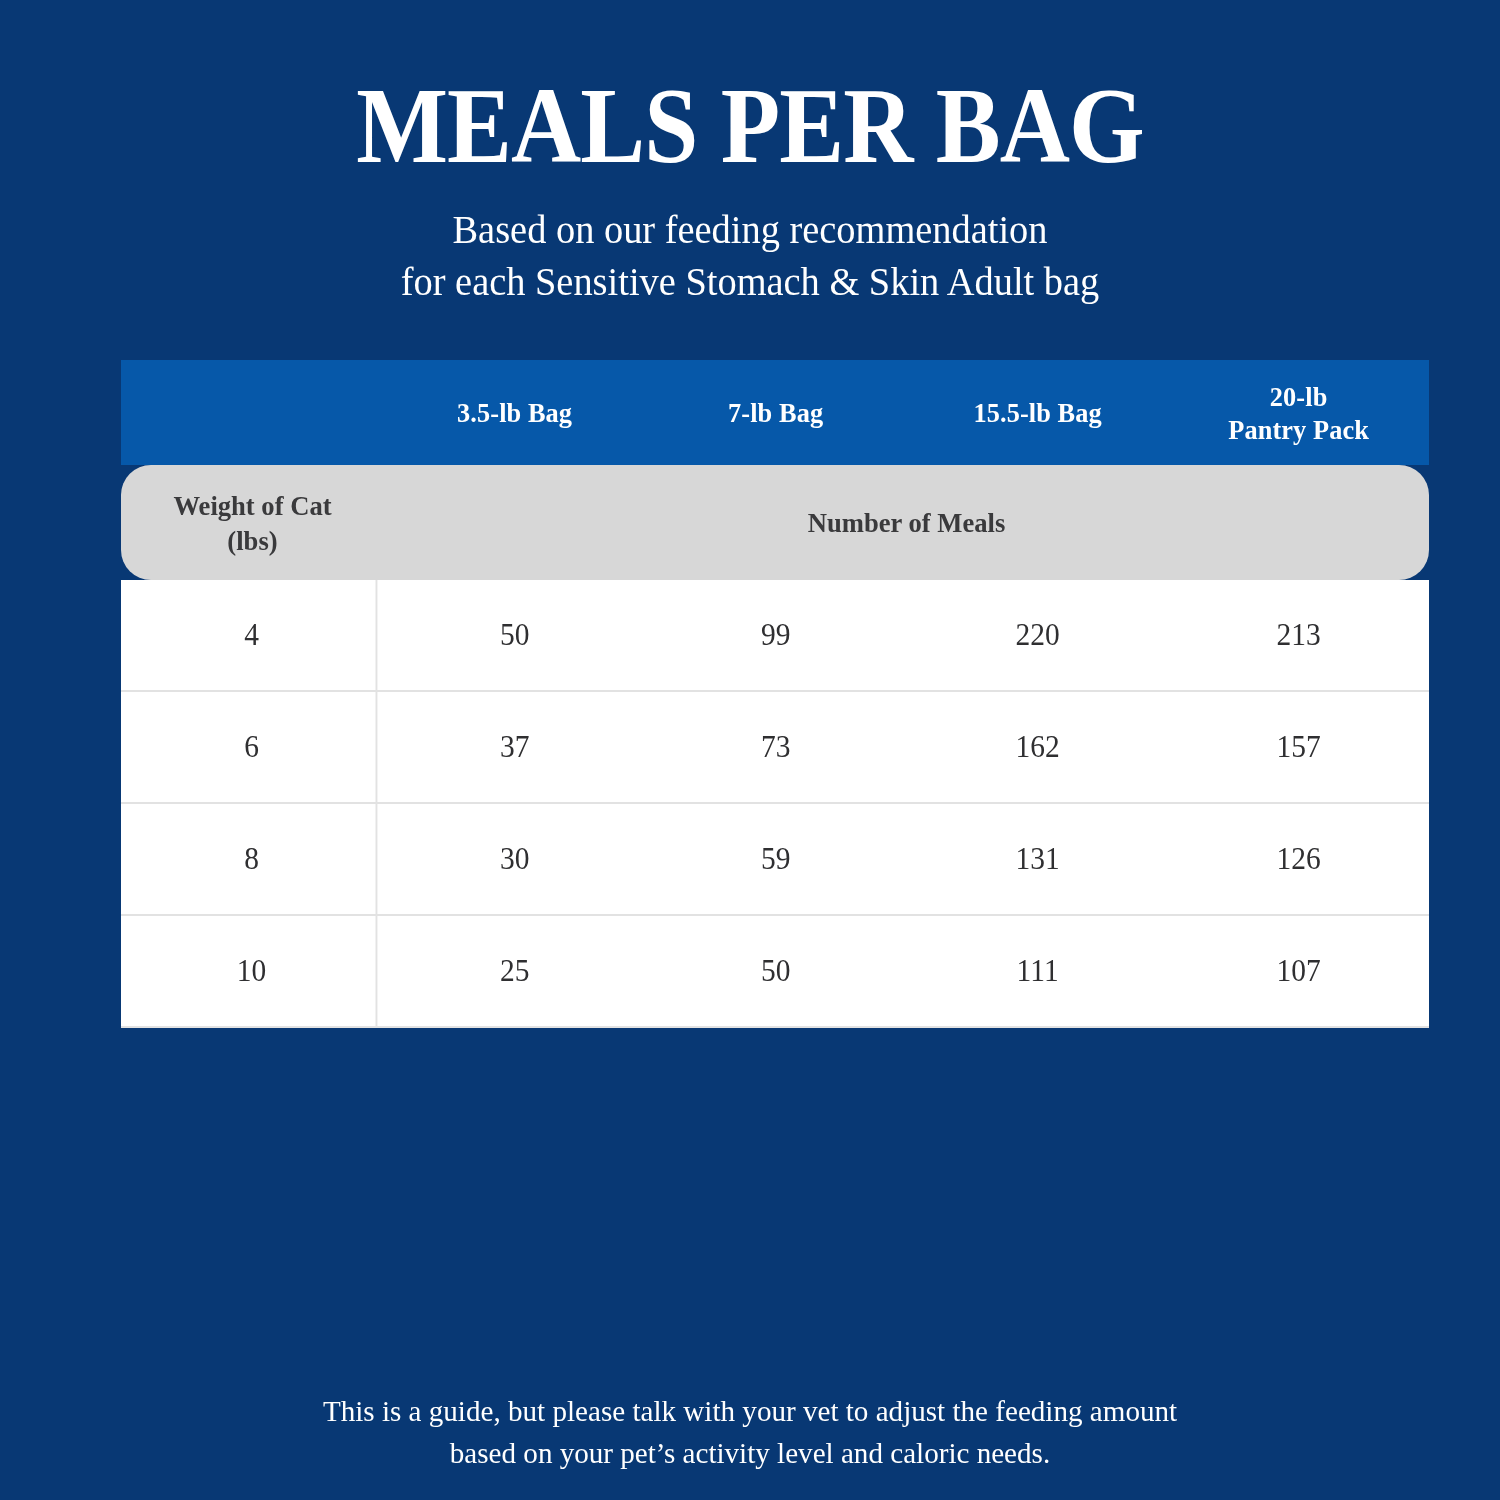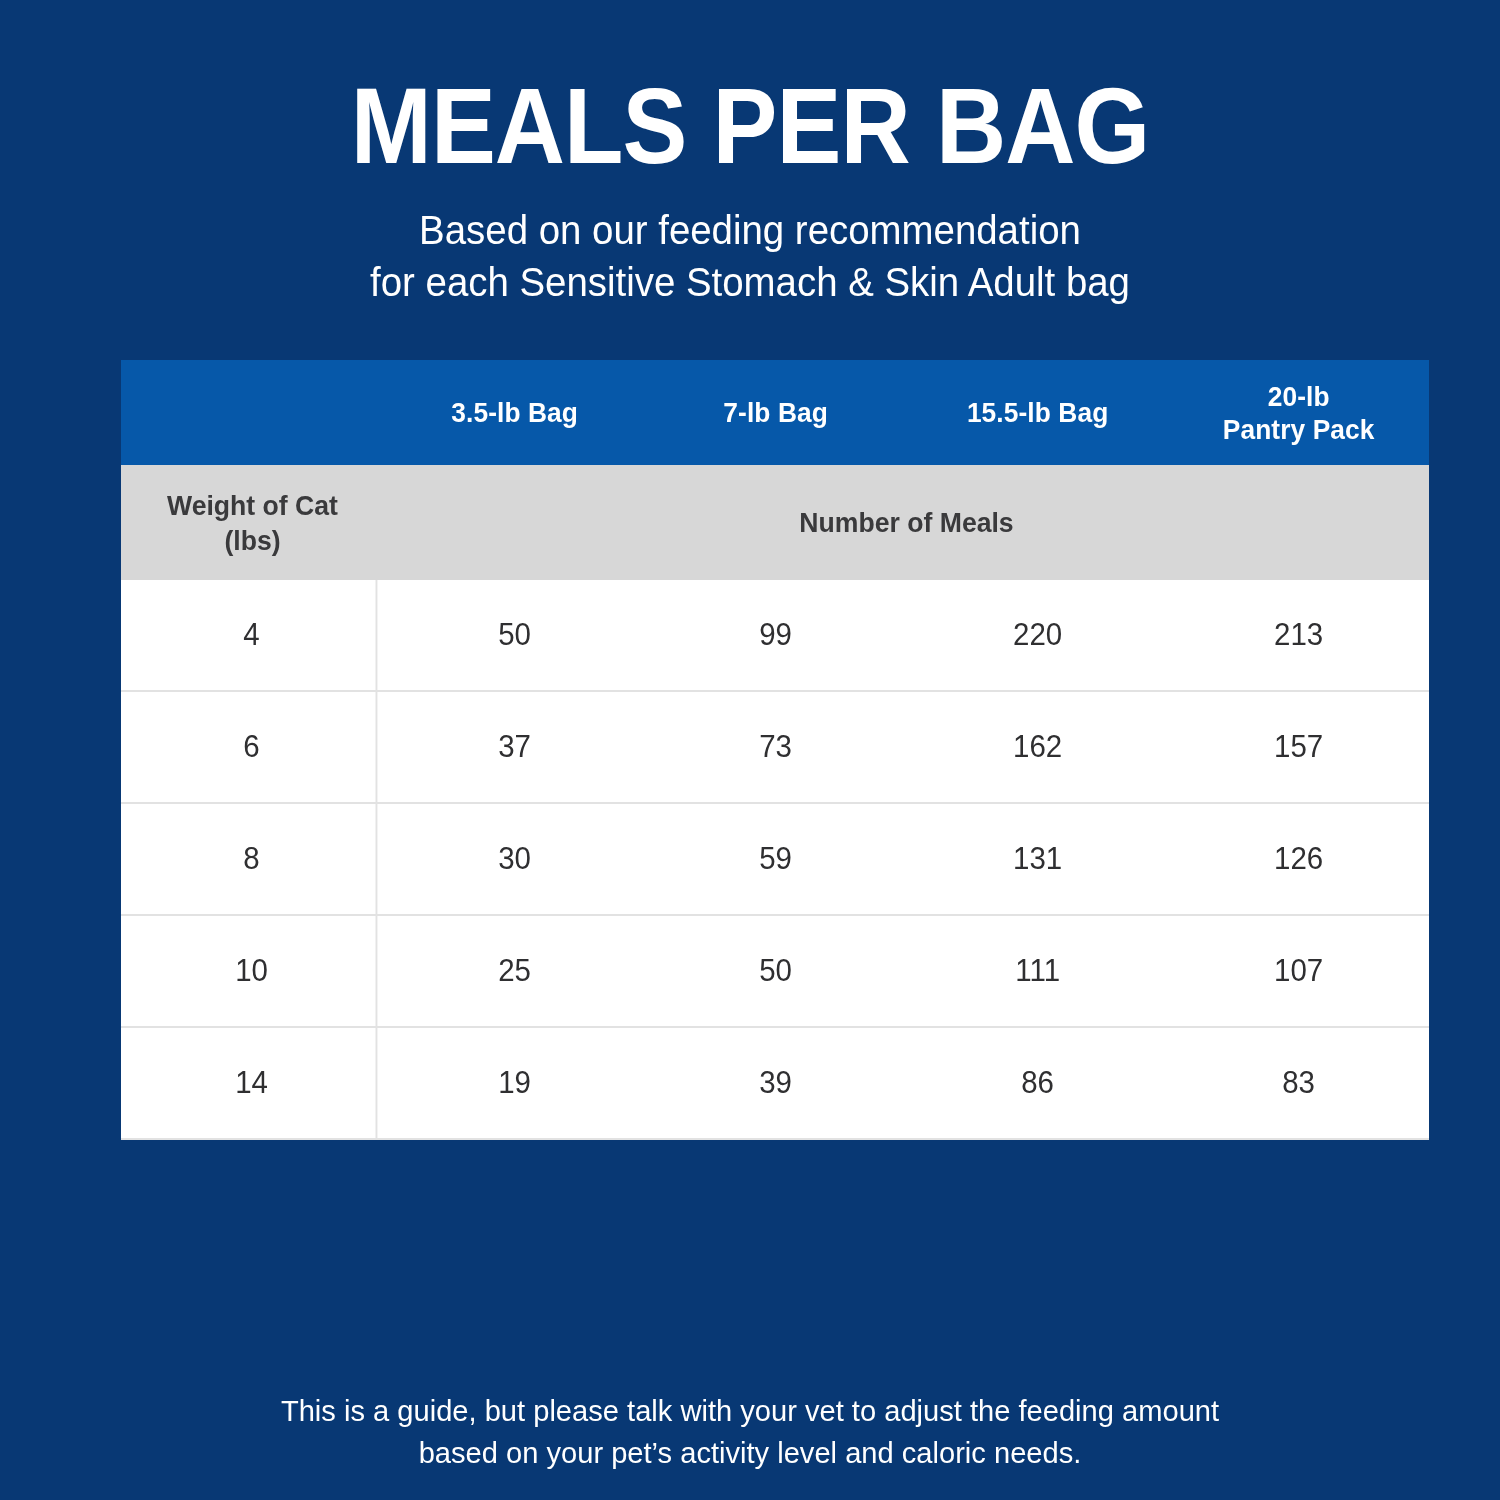--- a/index.html
+++ b/index.html
@@ -8,20 +8,21 @@
     width:1500px; height:1500px;
     background:#083874;
     font-family:"Liberation Sans", sans-serif;
     overflow:hidden;
   }
 
   #page {
     position:relative;
     width:1500px; height:1500px;
     background:#083874;
+    font-family:Liberation Serif, serif;
   }
 
   
   .heading-block {
     position:absolute;
     left:0; top:72px;
     width:1500px;
     text-align:center;
   }
   .main-title {
@@ -73,20 +74,21 @@
     line-height:33px;
     font-weight:bold;
     letter-spacing:0.1px;
     transform:scaleX(0.94);
   }
 
   .meals-header-row {
     display:flex;
     background:#d7d7d7;
     height:115px;
+    border-radius:30px;
   }
   .weight-header-cell {
     width:263px;
     flex:0 0 263px;
     display:flex;
     align-items:center;
     justify-content:center;
     text-align:center;
     color:#3a3a3c;
     font-size:28px;
@@ -229,27 +231,20 @@
 
       <div class="data-row">
         <div class="cell-weight">10</div>
         <div class="cell-data">25</div>
         <div class="cell-data">50</div>
         <div class="cell-data">111</div>
         <div class="cell-data">107</div>
       </div>
 
 
-      <div class="data-row">
-        <div class="cell-weight">14</div>
-        <div class="cell-data">19</div>
-        <div class="cell-data">39</div>
-        <div class="cell-data">86</div>
-        <div class="cell-data">83</div>
-      </div>
 
 
     </div>
   </div>
 
   <div class="footer">
     <div>This is a guide, but please talk with your vet to adjust the feeding amount</div>
     <div>based on your pet’s activity level and caloric needs.</div>
   </div>
 

